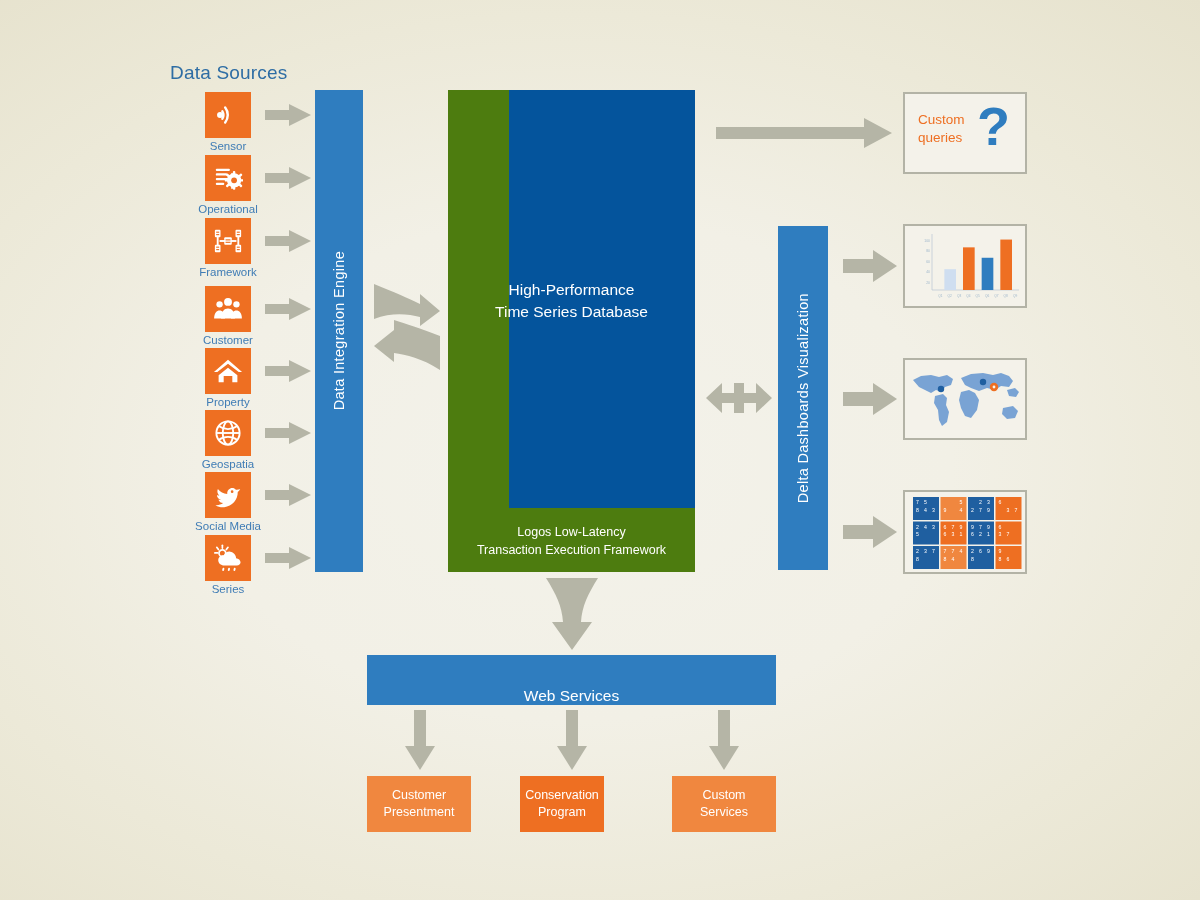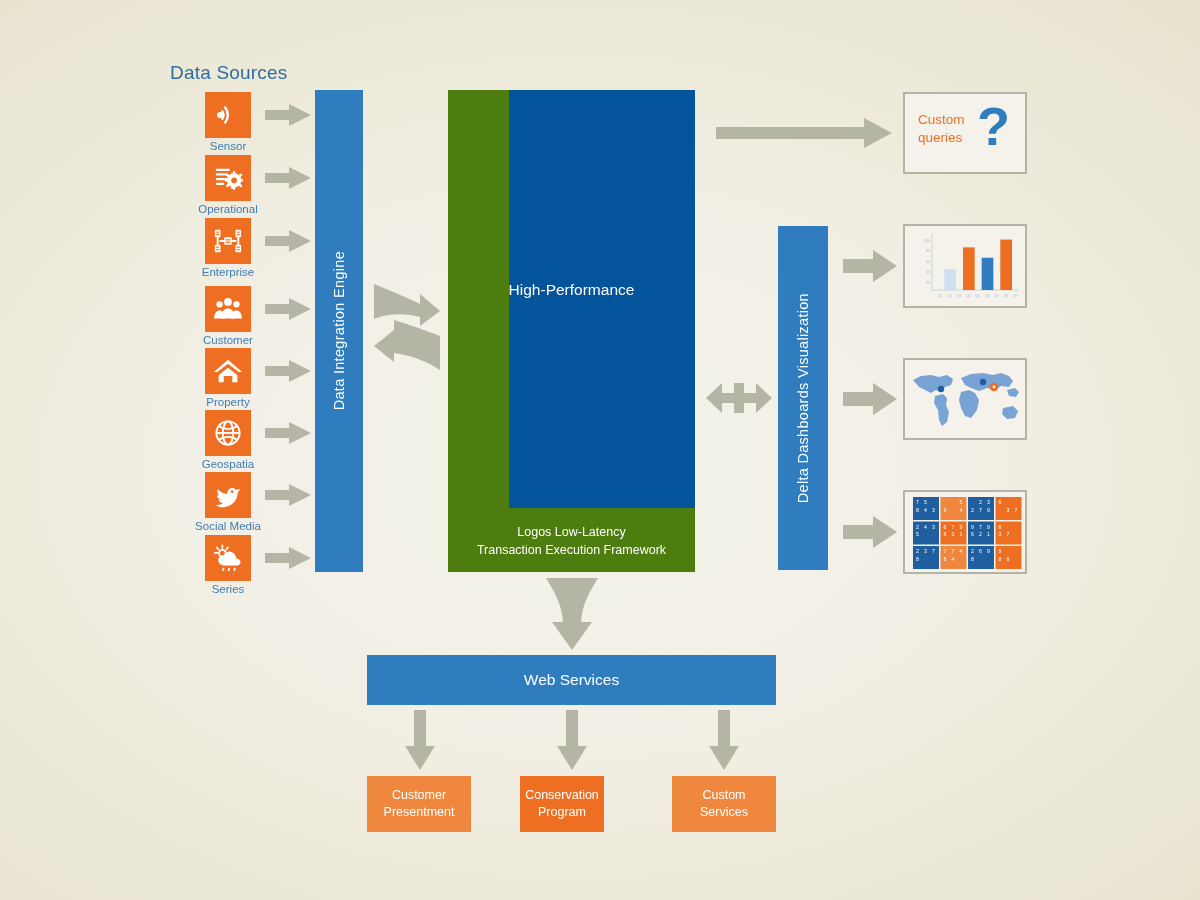--- a/index.html
+++ b/index.html
@@ -77,21 +77,21 @@
     color:#2f7dbf; line-height:1;
   }
   .thumb-svg { display:block; width:100%; height:100%; }
 
   
   .harrow { position:absolute; }
 
   
   #web-services {
     left:367px; top:655px; width:409px; height:50px; background:#2f7dbf;
-    color:#fff; display:flex; align-items:center; justify-content:center;
+    color:#fff; display:flex; align-items:flex-end; justify-content:center;
     font-size:15.5px;
   }
   .leafbox {
     position:absolute; height:56px; display:flex; align-items:center;
     justify-content:center; text-align:center; color:#ffffff;
     font-size:12.5px; line-height:1.35;
   }
   #leaf-0 { left:367px; top:776px; width:104px; background:#f0873f; }
   #leaf-1 { left:520px; top:776px; width:84px; background:#ee6f22; }
   #leaf-2 { left:672px; top:776px; width:104px; background:#f0873f; }
@@ -175,21 +175,21 @@
               <rect x="3.4" y="24.6" width="3.2" height="1.2"></rect>
               <rect x="25.4" y="6" width="3.2" height="1.2"></rect>
               <rect x="25.4" y="8.6" width="3.2" height="1.2"></rect>
               <rect x="25.4" y="22" width="3.2" height="1.2"></rect>
               <rect x="25.4" y="24.6" width="3.2" height="1.2"></rect>
               <rect x="13.4" y="14.2" width="5.2" height="1.2"></rect>
               <rect x="13.4" y="16.8" width="5.2" height="1.2"></rect>
             </g>
           </svg>
         </div>
-        <div class="src-label">Enterprise</div>
+        <div class="src-label">Framework</div>
         <div class="src-arrow">
           <svg viewBox="0 0 46 22" style="width:46px;height:22px;display:block;">
             <path d="M0,6 L24,6 L24,0 L46,11 L24,22 L24,16 L0,16 Z" fill="#b5b5a6"></path>
           </svg>
         </div>
       </div>
       <div class="src-row" style="top: 286px;">
         <div class="src-tile">
           <svg viewBox="0 0 32 32">
             <g fill="#fff">
@@ -289,20 +289,21 @@
 
   <svg class="harrow" style="left:372px; top:278px; width:70px; height:100px;" viewBox="0 0 70 100">
     <path d="M2,6 C22,14 36,20 48,26 L48,16 L68,33 L48,48 L48,39 C36,36 20,34 2,41 Z" fill="#b5b5a6"></path>
     <path d="M68,58 C48,50 34,46 22,42 L22,52 L2,68 L22,84 L22,75 C34,77 50,80 68,92 Z" fill="#b5b5a6"></path>
   </svg>
 
   <div class="abs" id="db-outer">
     <div id="db-inner"></div>
     <div id="db-inner-label">
       <div>High-Performance</div>
+      <div>Time Series Database</div>
     </div>
     <div id="db-outer-label">
       <div>Logos Low-Latency</div>
       <div>Transaction Execution Framework</div>
     </div>
   </div>
 
   <svg class="harrow" style="left:716px; top:117px; width:176px; height:32px;" viewBox="0 0 176 32">
     <path d="M0,10 L148,10 L148,1 L176,16 L148,31 L148,22 L0,22 Z" fill="#b5b5a6"></path>
   </svg>

